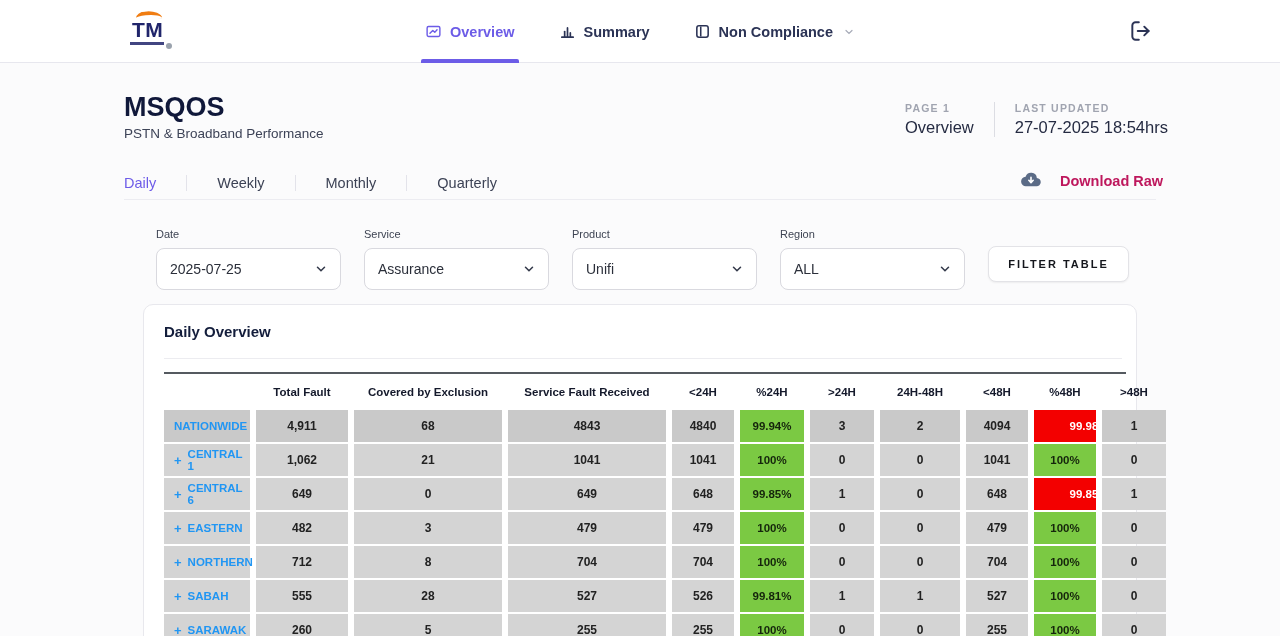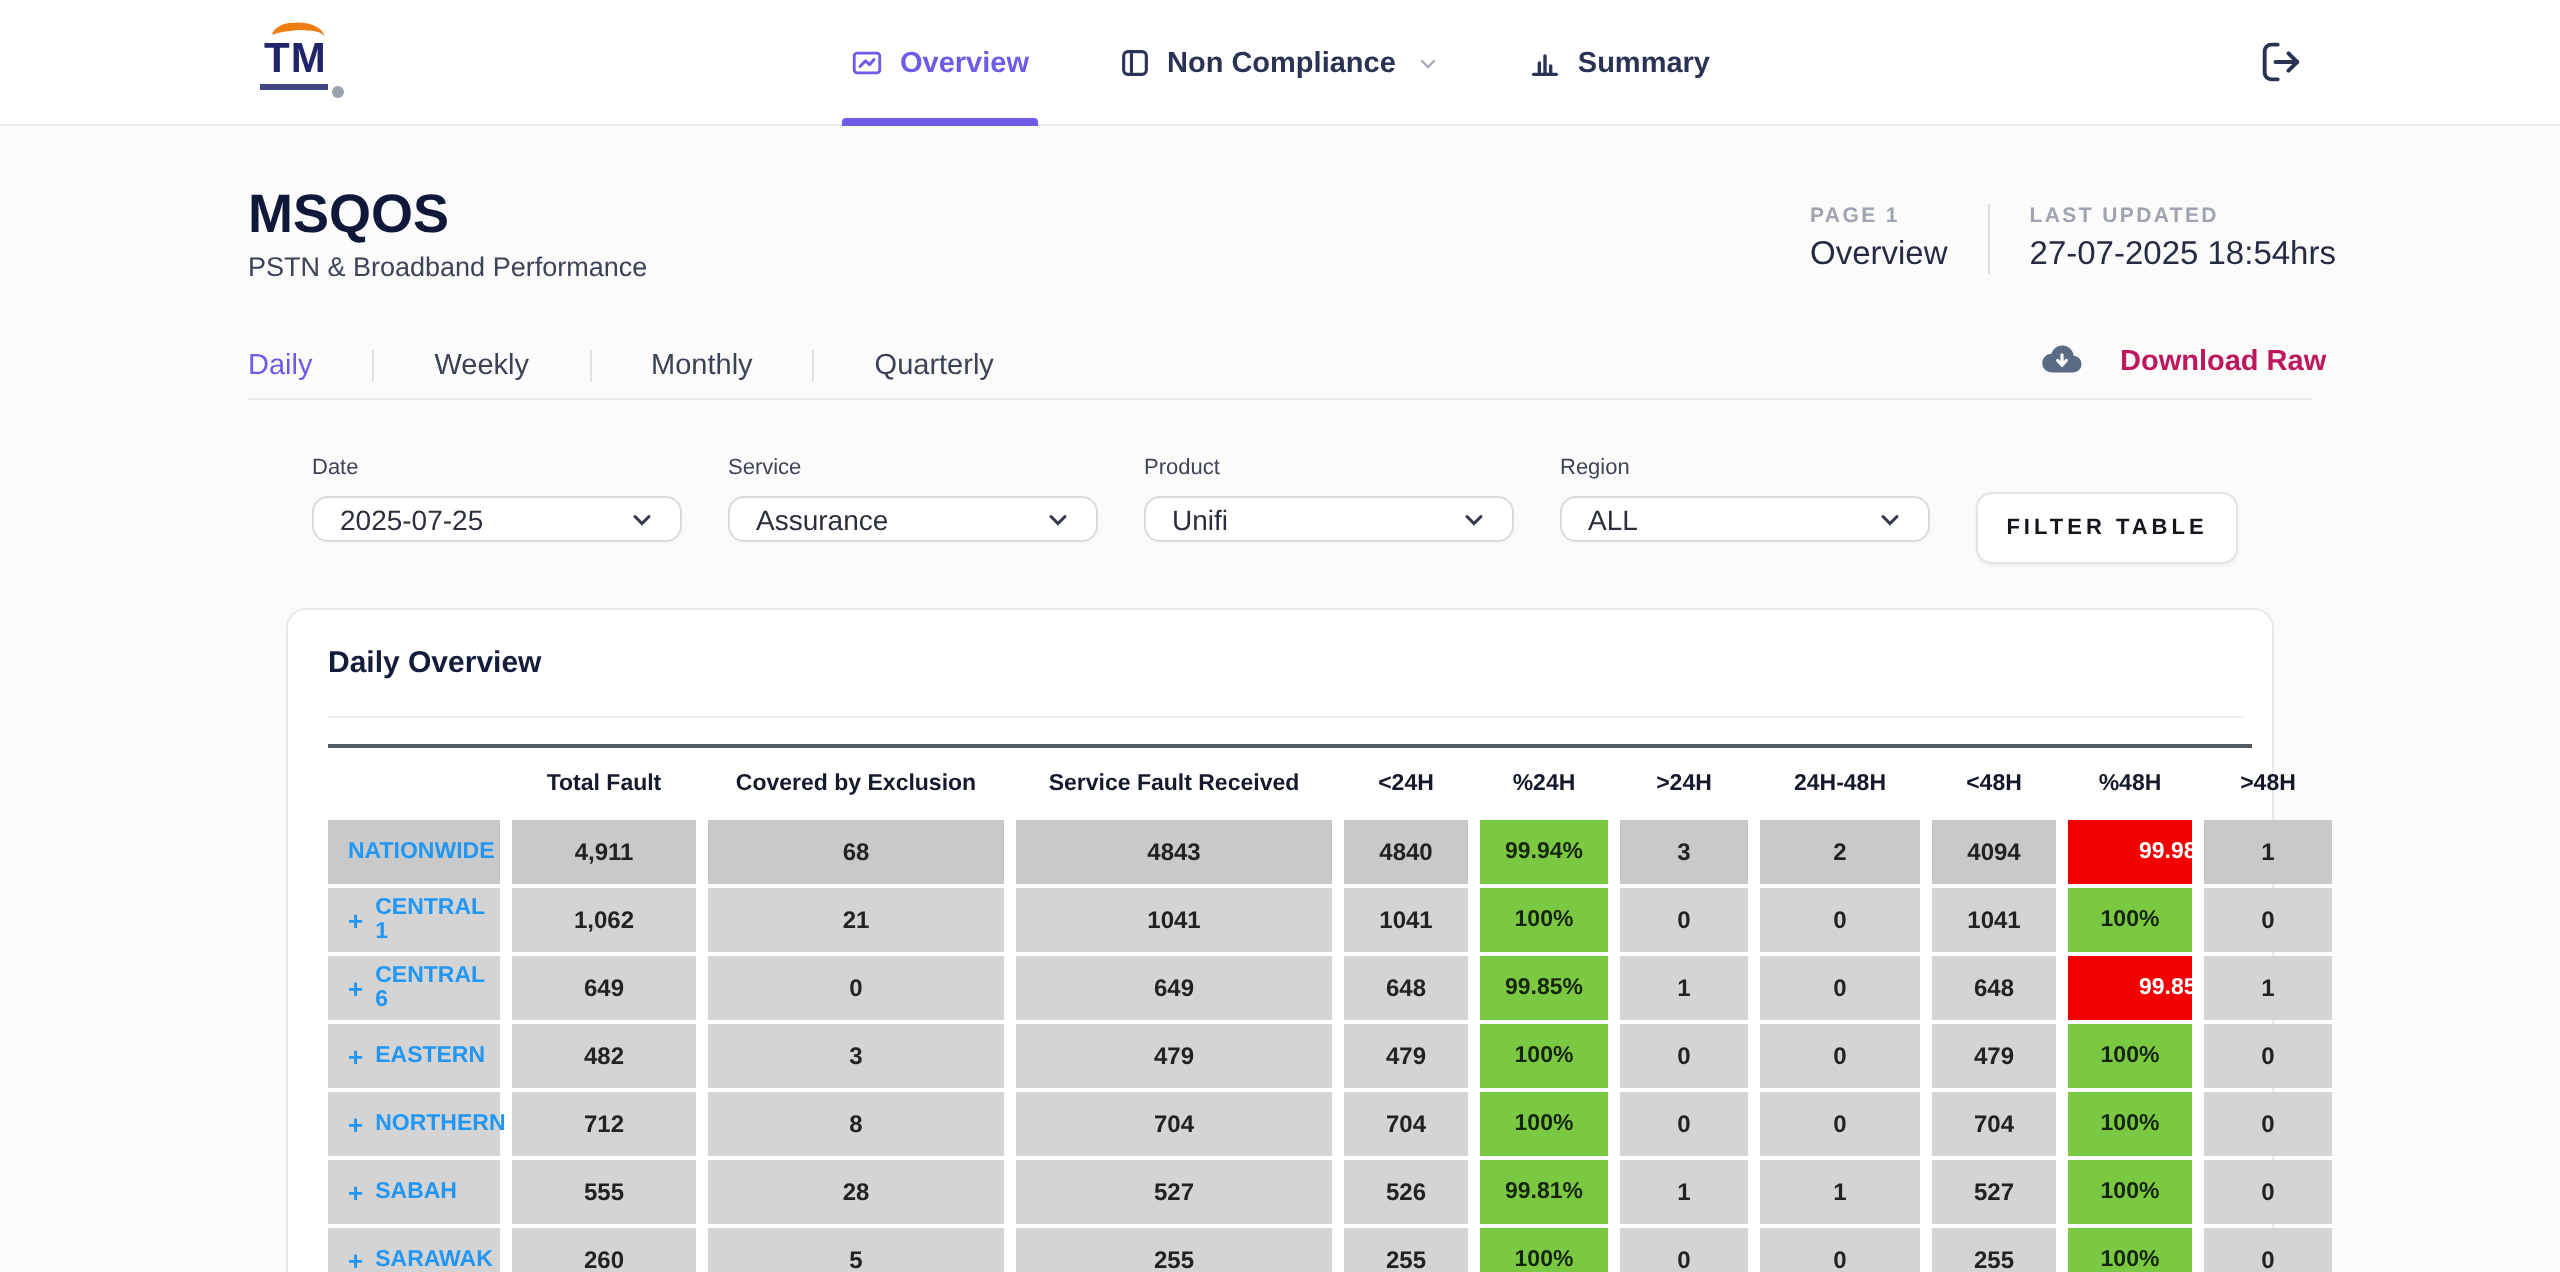--- a/index.html
+++ b/index.html
@@ -43,24 +43,24 @@
   .tab:first-child { padding-left:0; }
   .tab.active { color:#6d5be8; }
   .tab + .tab { border-left:1px solid #e3e3ea; }
   .tabs-rule { position:absolute; left:124px; top:199px; width:1032px; height:1px; background:#ececf1; }
   .download { position:absolute; left:1020px; top:170px; display:flex; align-items:center; gap:18px;
     color:#be185d; font-size:14.5px; font-weight:600; cursor:pointer; }
 
   
   .filter-field { position:absolute; }
   .filter-field .flabel { font-size:11px; color:#3e4453; margin-bottom:8px; }
-  .select { width:185px; height:23px; border:1px solid #d9d9df; border-radius:8px; background:#fff;
+  .select { width:185px; height:42px; border:1px solid #d9d9df; border-radius:8px; background:#fff;
     display:flex; align-items:center; justify-content:space-between; padding:0 12px 0 13px;
     font-size:14px; color:#2b2f3a; cursor:pointer; }
-  .filter-btn { position:absolute; left:988px; top:246px; width:131px; height:36px; background:#fff;
+  .filter-btn { position:absolute; left:988px; top:246px; width:141px; height:36px; background:#fff;
     border:1px solid #e3e3e7; border-radius:8px; box-shadow:0 1px 2px rgba(0,0,0,.06);
     font-size:11px; font-weight:800; letter-spacing:2px; color:#14161c; cursor:pointer;
     font-family:"Liberation Sans","DejaVu Sans",sans-serif; }
 
   
   .card { position:absolute; left:143px; top:304px; width:994px; height:380px; background:#fff;
     border:1px solid #e8e8ed; border-radius:10px; padding:18px 16px 0 20px; }
   .card-title { font-size:15px; font-weight:800; color:#131d3b; }
   .card-rule { margin-top:18px; height:1px; background:#ececf0; width:958px; }
 
@@ -98,42 +98,42 @@
         <span>
           <svg width="17" height="17" viewBox="0 0 24 24" fill="none" stroke="#6c5ce7" stroke-width="2" stroke-linecap="round" stroke-linejoin="round">
             <rect x="3" y="5" width="18" height="14" rx="2"></rect>
               <polyline points="7,14.5 11,10.5 13.8,13.2 17,9.5"></polyline>
           </svg>
         </span>
         <span>Overview</span>
       </div>
       <div class="nav-item">
         <span>
+          <svg width="17" height="17" viewBox="0 0 24 24" fill="none" stroke="#2b3355" stroke-width="2.4" stroke-linecap="round">
+            <line x1="4" y1="20" x2="20" y2="20"></line>
+              <line x1="8" y1="19" x2="8" y2="12"></line>
+              <line x1="12" y1="19" x2="12" y2="7"></line>
+              <line x1="16" y1="19" x2="16" y2="14"></line>
+          </svg>
+        </span>
+        <span>Summary</span>
+      </div>
+      <div class="nav-item">
+        <span>
           <svg width="17" height="17" viewBox="0 0 24 24" fill="none" stroke="#2b3355" stroke-width="2.2" stroke-linejoin="round">
             <rect x="4" y="4" width="16" height="16" rx="3"></rect>
               <line x1="9.5" y1="5" x2="9.5" y2="19"></line>
           </svg>
         </span>
         <span>Non Compliance</span>
         <span class="chev">
           <svg width="12" height="12" viewBox="0 0 24 24" fill="none" stroke="#a7abb8" stroke-width="2.4" stroke-linecap="round">
               <polyline points="6,9 12,15 18,9"></polyline>
             </svg>
         </span>
-      </div>
-      <div class="nav-item">
-        <span>
-          <svg width="17" height="17" viewBox="0 0 24 24" fill="none" stroke="#2b3355" stroke-width="2.4" stroke-linecap="round">
-            <line x1="4" y1="20" x2="20" y2="20"></line>
-              <line x1="8" y1="19" x2="8" y2="12"></line>
-              <line x1="12" y1="19" x2="12" y2="7"></line>
-              <line x1="16" y1="19" x2="16" y2="14"></line>
-          </svg>
-        </span>
-        <span>Summary</span>
       </div>
     </div>
 
     <div class="logout">
       <svg width="26" height="26" viewBox="0 0 24 24" fill="none" stroke="#2b3355" stroke-width="1.8" stroke-linecap="round" stroke-linejoin="round">
         <path d="M10 4H7a3 3 0 0 0-3 3v10a3 3 0 0 0 3 3h3"></path>
           <path d="M15 8l4 4-4 4"></path>
           <line x1="19" y1="12" x2="9" y2="12"></line>
       </svg>
     </div>

